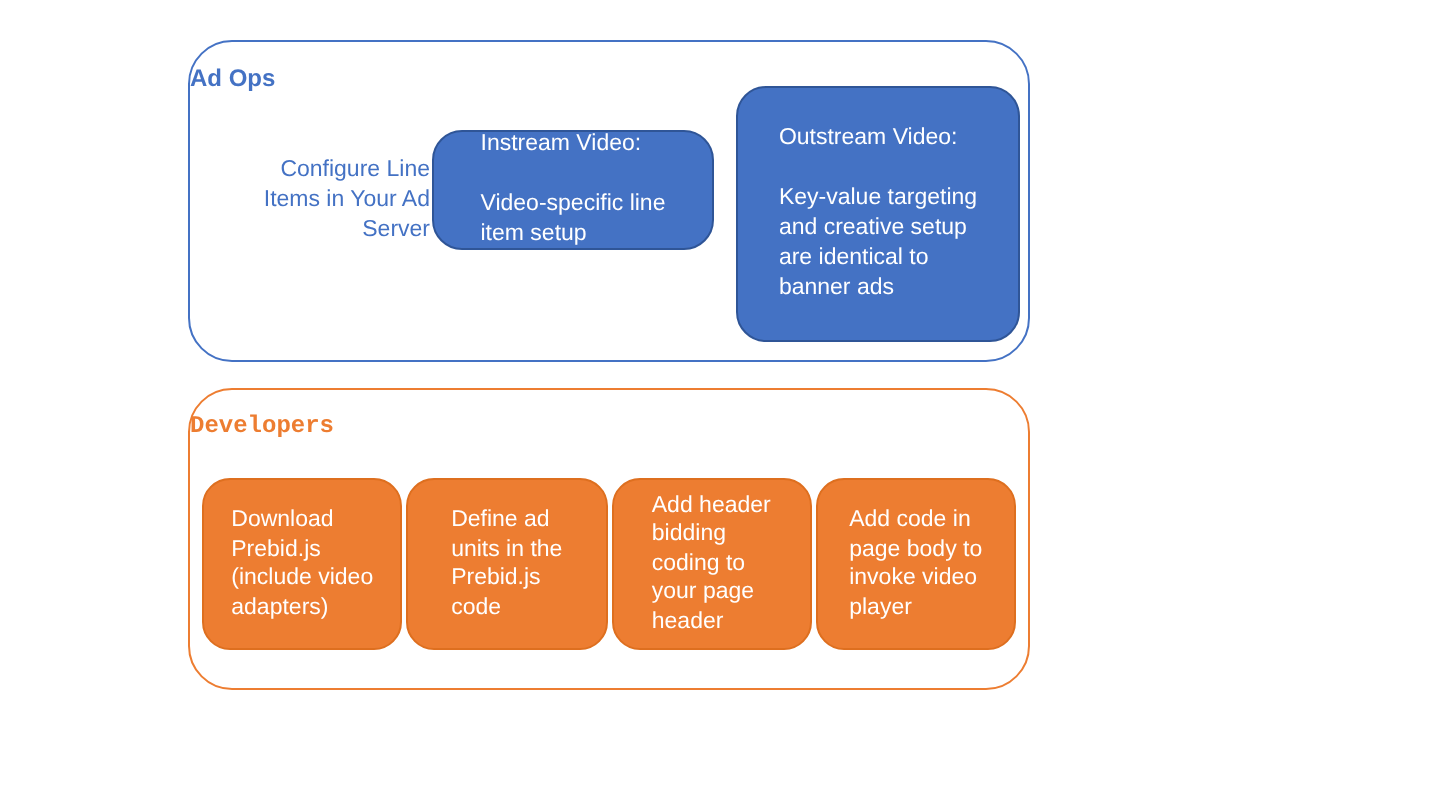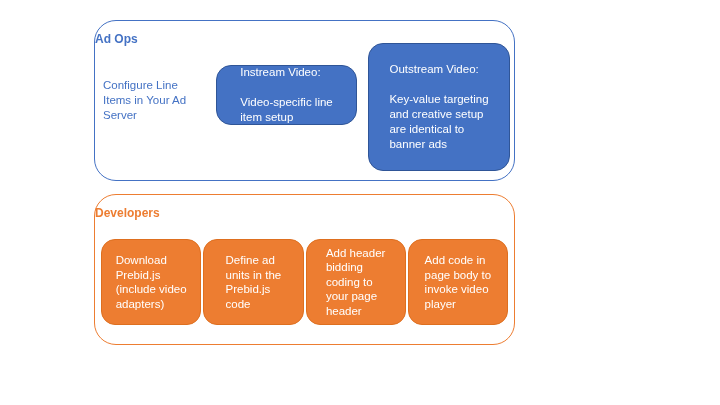--- a/index.html
+++ b/index.html
@@ -36,28 +36,28 @@
   .group-title {
     position: absolute;
     top: 11px;
     left: 0;
     width: 100%;
     font-weight: bold;
     font-size: 12px;
     line-height: 15px;
   }
   .blue-text  { color: #4472C4; }
-  .orange-text{ color: #ED7D31; }
+  .orange-text{ color: #ED7D31; font-family: Liberation Mono, monospace; }
 
   .side-note {
     position: absolute;
     left: 8px;
     top: 57px;
     width: 112px;
-    text-align: left;
+    text-align: right;
     color: #4472C4;
     font-size: 11.5px;
     line-height: 15px;
     white-space: pre-line;
   }
   .box {
     box-sizing: border-box;
     display: flex;
     align-items: center;
     justify-content: center;

